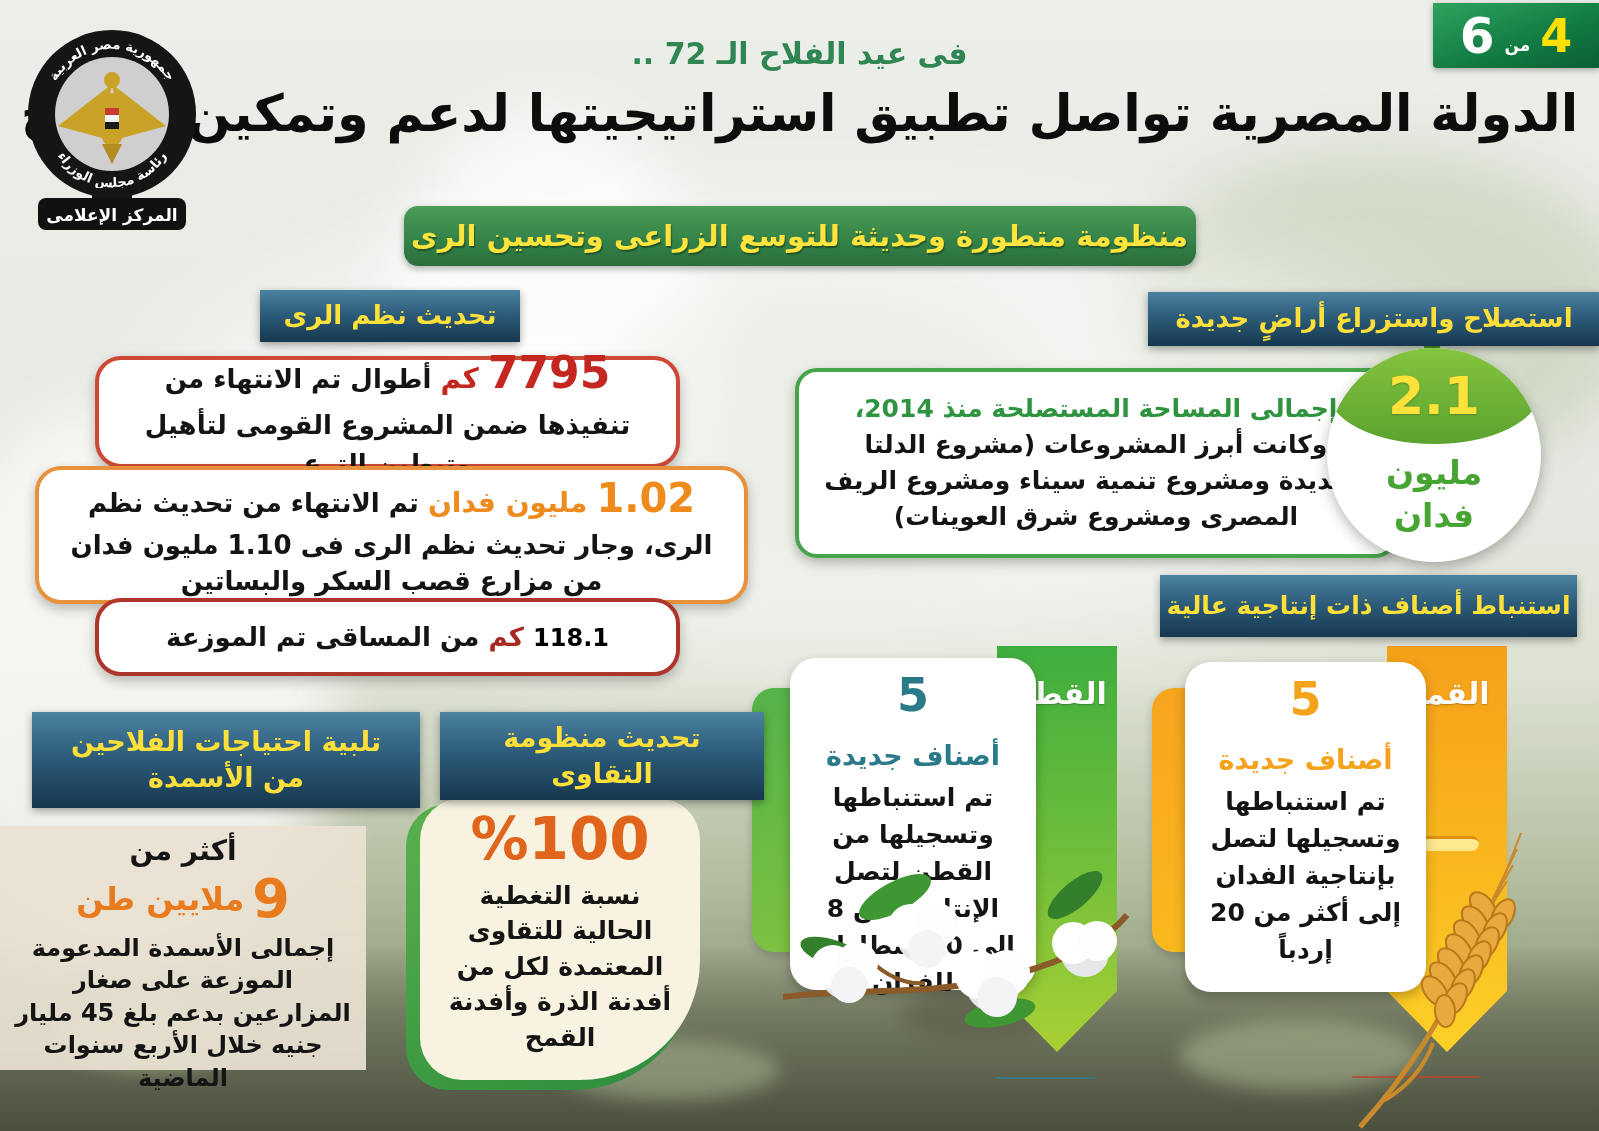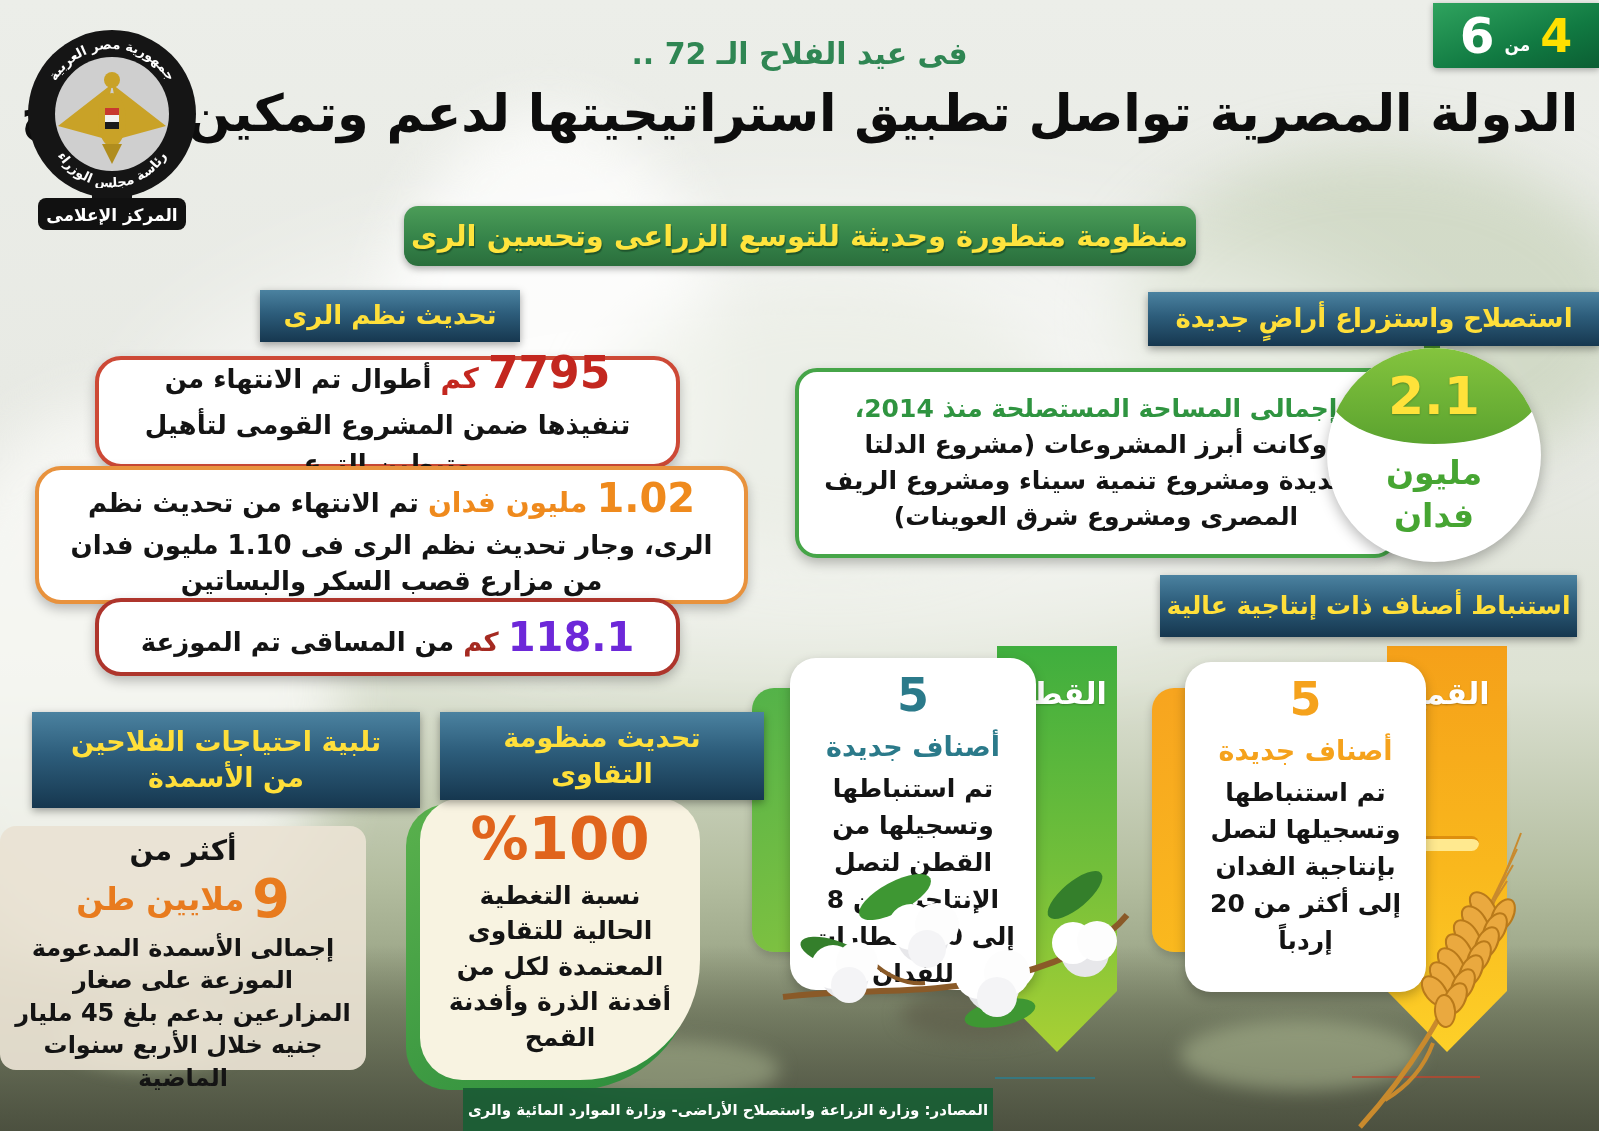--- a/index.html
+++ b/index.html
@@ -17,29 +17,29 @@
   .teal-header{background:linear-gradient(180deg,#4b82a0 0%,#2d5d7b 45%,#16374f 100%);
     color:#ffdf3a;font-weight:bold;display:flex;align-items:center;justify-content:center;
     text-align:center;box-shadow:0 3px 8px rgba(0,0,0,.35);z-index:5;line-height:1.35;margin-left:20px;}
   .wcard{background:#ffffff;border-radius:26px;display:flex;flex-direction:column;align-items:center;
     justify-content:center;text-align:center;box-shadow:0 5px 12px rgba(0,0,0,.25);z-index:3;}
   .fit{white-space:nowrap;}
   .num-red{color:#c3271f;font-weight:bold;font-size:44px;}
   .unit-red{color:#c3271f;font-weight:bold;font-size:28px;}
   .num-orange{color:#ef8a1d;font-weight:bold;font-size:40px;}
   .unit-orange{color:#ef8a1d;font-weight:bold;font-size:28px;}
-  .num-dred{color:#6d28d9;font-weight:bold;font-size:40px;}
+  .num-dred{color:#000000;font-weight:bold;font-size:24px;}
   .unit-dred{color:#a52a21;font-weight:bold;font-size:26px;}
   .card-text{margin:0;font-weight:bold;color:#141414;font-size:26px;line-height:1.5;}
   .ribbon-body{position:absolute;top:0;right:15px;width:120px;height:406px;
     clip-path:polygon(0 0,100% 0,100% 85%,50% 100%,0 85%);text-align:center;}
   .ribbon-label{margin-top:30px;color:#ffffff;font-weight:bold;font-size:30px;text-shadow:0 1px 2px rgba(0,0,0,.25);}
   .fold{position:absolute;top:0;width:15px;height:20px;clip-path:polygon(0 0,100% 0,100% 100%);}
   .vcount{font-weight:bold;font-size:46px;line-height:1.1;margin-top:6px;}
-  .vlabel{font-weight:bold;font-size:27px;line-height:1.3;margin:8px 0 6px 0;}
+  .vlabel{font-weight:bold;font-size:27px;line-height:1.3;margin:17px 0 6px 0;}
   .vtext{margin:0;font-weight:bold;color:#141414;font-size:25px;line-height:1.48;}
   .teal-txt{color:#2b7a8a;}
   .orange-txt{color:#f5a21c;}
 </style>
 </head>
 <body>
 
 <div class="canvas">
 
   <div class="bg"></div>
@@ -203,32 +203,31 @@
         <ellipse cx="138" cy="170" rx="10" ry="17" transform="rotate(28 138 170)"></ellipse>
       <ellipse cx="110" cy="176" rx="10" ry="17" transform="rotate(-38 110 176)"></ellipse>
         <ellipse cx="130" cy="184" rx="10" ry="17" transform="rotate(28 130 184)"></ellipse>
       <ellipse cx="120" cy="196" rx="10" ry="16" transform="rotate(-5 120 196)"></ellipse>
     </g>
     <path d="M60,285 C85,270 100,250 108,228" stroke="#c98a2d" stroke-width="4" fill="none"></path>
   </svg>
 
   <div class="abs teal-header" style="left:12px;top:712px;width:336px;height:96px;font-size:27px;padding:0 26px;">تلبية احتياجات الفلاحين من الأسمدة</div>
 
-  <div class="abs" style="left:0;top:826px;width:366px;height:244px;background:rgba(233,226,211,.93);border-radius:16px;z-index:3;display:flex;flex-direction:column;align-items:center;justify-content:flex-start;text-align:center;padding-top:8px;box-sizing:border-box;">
+  <div class="abs" style="left:0;top:826px;width:366px;height:244px;background:rgba(233,226,211,.93);border-radius:0;z-index:3;display:flex;flex-direction:column;align-items:center;justify-content:flex-start;text-align:center;padding-top:8px;box-sizing:border-box;">
     <div style="font-weight:bold;font-size:28px;color:#141414;">أكثر من</div>
     <div style="display:flex;align-items:center;justify-content:center;gap:8px;">
       <span style="color:#e87b1e;font-weight:bold;font-size:54px;">9</span>
       <span style="color:#e87b1e;font-weight:bold;font-size:32px;">ملايين طن</span>
     </div>
     <p style="margin:2px 14px 0 14px;font-weight:bold;font-size:24px;line-height:1.35;color:#141414;">إجمالى الأسمدة المدعومة الموزعة على صغار المزارعين بدعم بلغ 45 مليار جنيه خلال الأربع سنوات الماضية</p>
   </div>
 
   <div class="abs teal-header" style="left:420px;top:712px;width:272px;height:88px;font-size:27px;padding:0 26px;">تحديث منظومة التقاوى</div>
 
   <div class="abs" style="left:406px;top:804px;width:288px;height:286px;border-radius:42px 42px 120px 42px;background:linear-gradient(150deg,#5ab14d 0%,#2c8c3c 100%);z-index:2;"></div>
   <div class="abs" style="left:420px;top:798px;width:280px;height:282px;border-radius:42px 42px 120px 42px;background:#f8f3e1;z-index:3;display:flex;flex-direction:column;align-items:center;justify-content:flex-start;text-align:center;padding-top:10px;box-sizing:border-box;">
     <span dir="ltr" style="color:#e0641c;font-weight:bold;font-size:58px;line-height:1.1;">%100</span>
     <p style="margin:6px 18px 0 18px;font-weight:bold;font-size:25px;line-height:1.42;color:#141414;">نسبة التغطية الحالية للتقاوى المعتمدة لكل من أفدنة الذرة وأفدنة القمح</p>
   </div>
 
-  <div class="abs fit" style="left: 463px; top: 1088px; width: 530px; height: 43px; display: flex; align-items: center; justify-content: center; background: rgba(26, 94, 53, 0.95); color: rgb(255, 255, 255); font-weight: bold; font-size: 15px; z-index: 5;">المصادر: وزارة الزراعة واستصلاح الأراضى- وزارة الموارد المائية والرى</div>
 
 </div>
 
 </body></html>

